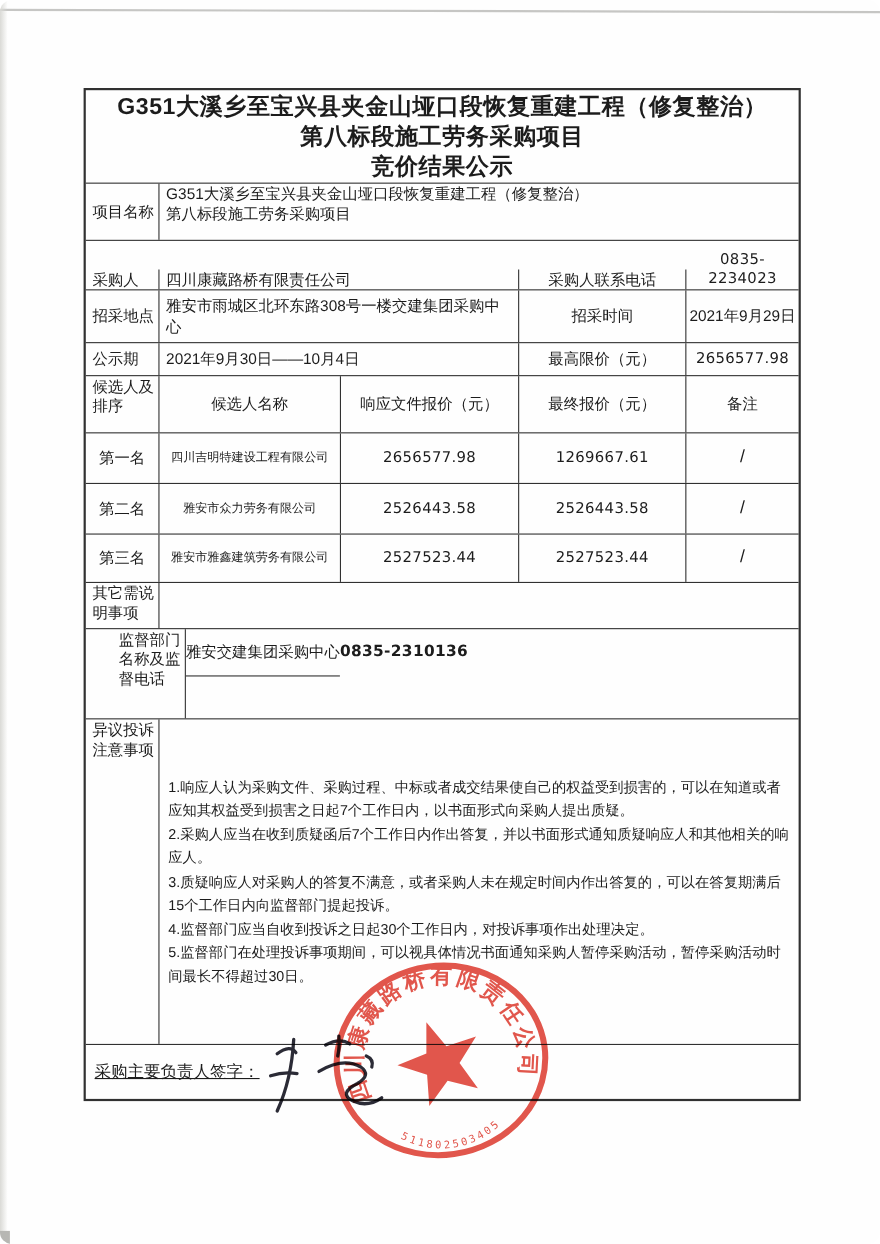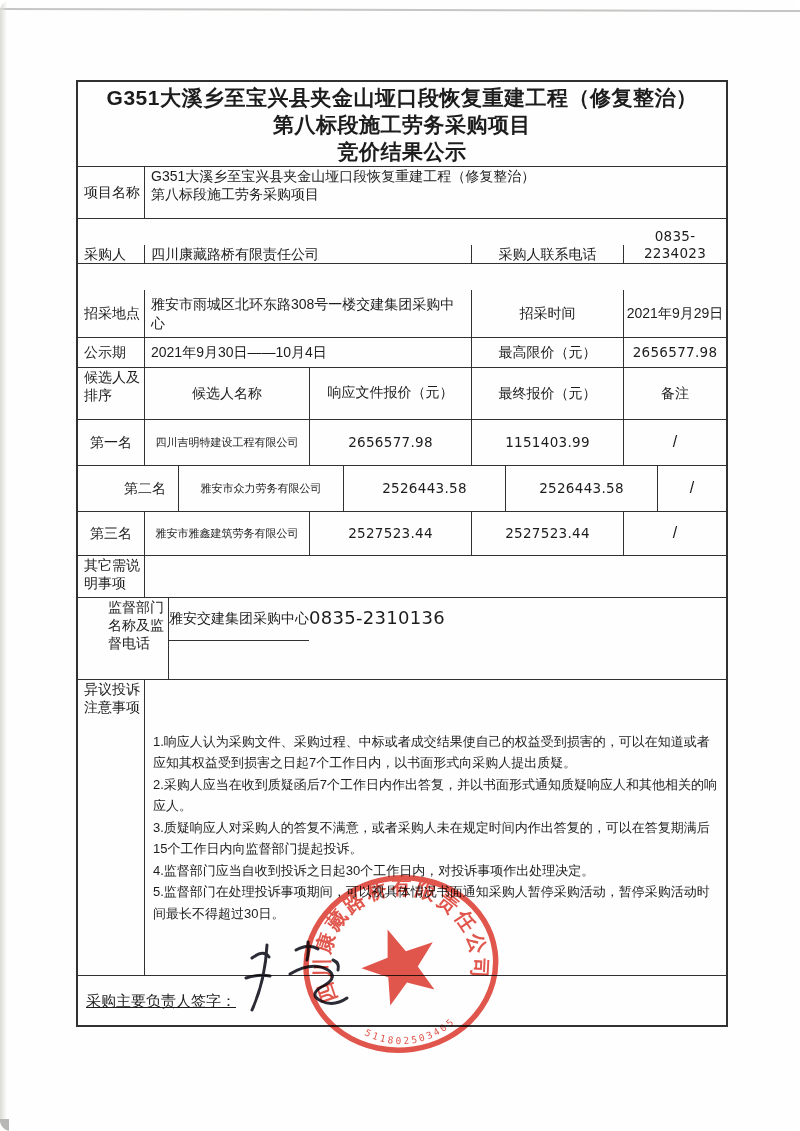--- a/index.html
+++ b/index.html
@@ -26,47 +26,47 @@
     border:2px solid #313131; background:transparent;
   }
   .tr { display:flex; border-bottom:1.5px solid #313131; align-items:stretch; }
   .tr:last-child { border-bottom:none;text-decoration:underline; }
   .td { border-right:1.5px solid #313131; display:flex; align-items:center; font-size:14px; line-height:1.3; }
   .td:last-child { border-right:none; }
   .td.center { justify-content:center; text-align:center; }
   .td.left   { justify-content:flex-start; text-align:left; padding-left:6px; padding-right:4px; }
   .c1 { width:67px;  flex:0 0 67px; }
   .c2 { width:165px; flex:0 0 165px; }
-  .c3 { width:162px; flex:0 0 162px;font-family:Liberation Mono, monospace; }
+  .c3 { width:162px; flex:0 0 162px; }
   .c4 { width:152px; flex:0 0 152px; }
   .c5 { flex:1 1 auto; }
   .c23 { width:327px; flex:0 0 327px; }
   .crest { flex:1 1 auto; }
   .title-row { height:85px; }
   .title-cell { width:100%; display:flex; flex-direction:column; justify-content:center; text-align:center;
     font-weight:700; font-size:21px; line-height:27px; letter-spacing:.5px; }
   .r-project { height:52px; }
   .r-buyer { height:45px;align-items:flex-end; }
-  .r-location { height:48px;margin-top:26px; }
+  .r-location { height:48px; }
   .r-period { height:30px;justify-content:center; }
   .r-chead { height:52px; }
   .r-cand1 { height:46px; }
-  .r-cand2 { height:46px;padding-left:34px; }
+  .r-cand2 { height:46px; }
   .r-cand3 { height:44px; }
   .r-other { height:42px; }
   .r-superv { height:82px;padding-left:24px; }
   .r-objection { height:296px; }
   .r-sign { height:49px; }
   .two-line { flex-direction:column; align-items:flex-start; justify-content:center; }
   .name-cell { font-size:11px; }
   .num { font-family:"DejaVu Sans","Liberation Sans",sans-serif; font-size:13.5px; letter-spacing:.3px; }
   .slash { font-size:16px; }
   .superv-right { flex:1 1 auto; display:flex; }
   .superv-sub1 { height:43px; border-bottom:1.5px solid #313131; display:flex; align-items:center; justify-content:center; font-size:14px; }
-  .superv-sub2 { height:39px; display:flex; align-items:center; justify-content:center; font-size:18px; }
+  .superv-sub2 { height:39px; display:flex; align-items:center; justify-content:center; font-size:14px;font-weight:bold; }
   .objection-body { flex-direction:column; align-items:flex-start; justify-content:center; padding:8px 8px 8px 8px; }
   .objection-body div { font-size:13px; line-height:21.5px; }
   .sign-row-cell { width:100%; display:flex; align-items:center; padding-left:8px; font-size:15px; }
   
   .stamp {
     position:absolute; left:298px; top:872px; width:206px; height:186px;
     transform:rotate(-8deg); mix-blend-mode:multiply; opacity:.85;
   }
   .signature {
     position:absolute; left:238px; top:936px; width:130px; height:86px;
@@ -128,21 +128,21 @@
       <div class="td c2 center">候选人名称</div>
       <div class="td c3 center">响应文件报价（元）</div>
       <div class="td c4 center">最终报价（元）</div>
       <div class="td c5 center">备注</div>
     </div>
 
     <div class="tr r-cand1">
       <div class="td c1 center">第一名</div>
       <div class="td c2 center name-cell">四川吉明特建设工程有限公司</div>
       <div class="td c3 center num">2656577.98</div>
-      <div class="td c4 center num">1151403.99</div>
+      <div class="td c4 center num">1269667.61</div>
       <div class="td c5 center slash">/</div>
     </div>
     <div class="tr r-cand2">
       <div class="td c1 center">第二名</div>
       <div class="td c2 center name-cell">雅安市众力劳务有限公司</div>
       <div class="td c3 center num">2526443.58</div>
       <div class="td c4 center num">2526443.58</div>
       <div class="td c5 center slash">/</div>
     </div>
     <div class="tr r-cand3">

